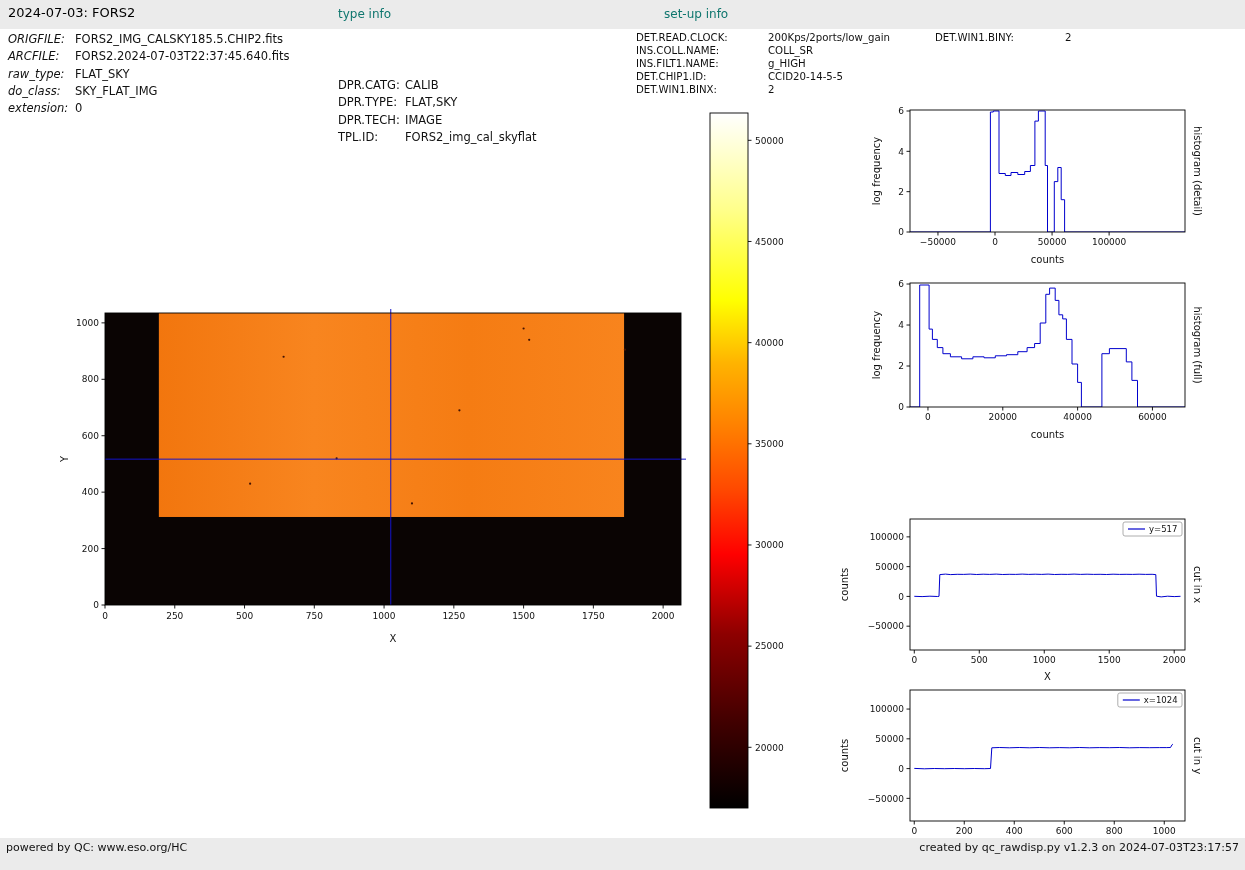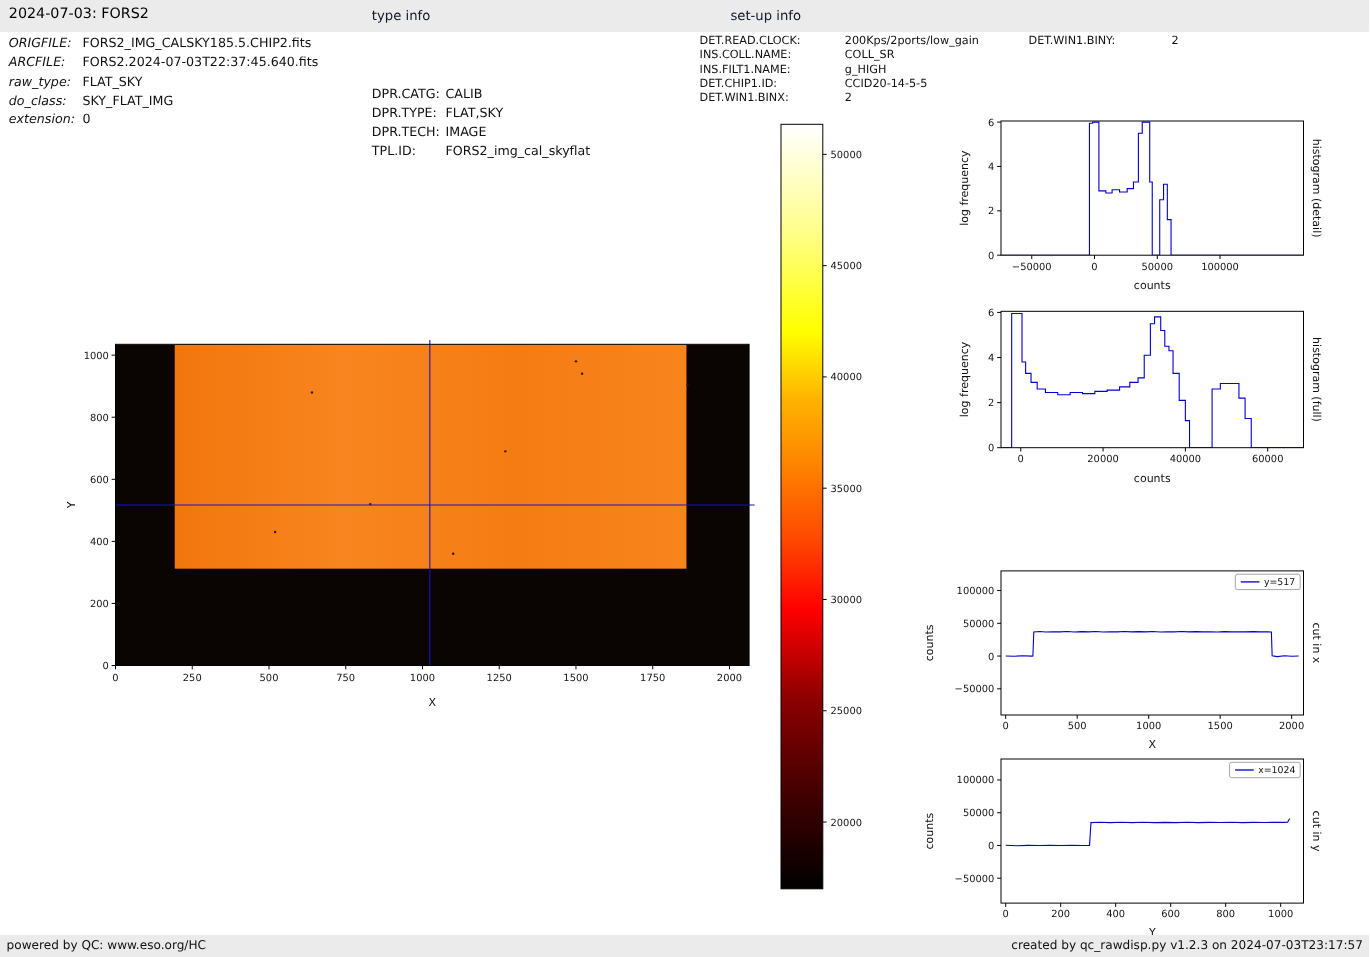--- a/index.html
+++ b/index.html
@@ -1,39 +1,39 @@
 <!DOCTYPE html>
 <html><head>
 <meta charset="utf-8">
 <style>
   html,body{margin:0;padding:0;background:#fff;}
   .page{position:relative;width:1245px;height:870px;background:#ffffff;overflow:hidden;
         font-family:"DejaVu Sans","Liberation Sans",sans-serif;color:#111;}
   .topbar{position:absolute;top:0;left:0;width:1245px;height:29px;background:#ebebeb;z-index:3;}
   .title{position:absolute;left:8px;top:5px;font-size:13px;color:#000;}
-  .section-label{position:absolute;top:7px;font-size:12px;color:#0f172a;}
+  .section-label{position:absolute;top:7px;font-size:12px;color:#0f766e;}
   .lbl-type{left:338px;} .lbl-setup{left:628px;margin-left:36px;}
   .meta-block{position:absolute;z-index:3;white-space:nowrap;}
   .mrow{white-space:nowrap;}
   .mlabel{display:inline-block;vertical-align:top;}
   .file-block{left:8px;top:31px;font-size:11.5px;}
   .file-block .mrow{line-height:17.3px;}
   .file-block .mlabel{width:67px;font-style:italic;}
   .type-block{left:338px;top:31px;font-size:11.5px;margin-top:46px;}
   .type-block .mrow{line-height:17.3px;}
   .type-block .mlabel{width:67px;}
   .setup-block{left:636px;top:32px;font-size:10.2px;}
   .setup-block .mrow{line-height:12.9px;}
   .setup-block .mlabel{width:132px;}
   .biny-block{left:935px;top:32px;font-size:10.2px;}
   .biny-block .mrow{line-height:12.9px;}
   .biny-block .mlabel{width:130px;}
   #plots-svg{position:absolute;top:0;left:0;z-index:1;}
   svg text{font-family:"DejaVu Sans","Liberation Sans",sans-serif;fill:#111;}
-  .footbar{position:absolute;bottom:0;left:0;width:1245px;height:20px;background:#ebebeb;font-size:11px;z-index:3;}
+  .footbar{position:absolute;bottom:0;left:0;width:1245px;height:32px;background:#ebebeb;font-size:11px;z-index:3;}
   .foot-left{position:absolute;left:6px;top:3px;}
   .foot-right{position:absolute;right:6px;top:3px;}
 </style>
 </head>
 <body>
 
 <div class="page">
 
   <div class="topbar">
     <span class="title">2024-07-03: FORS2</span>

